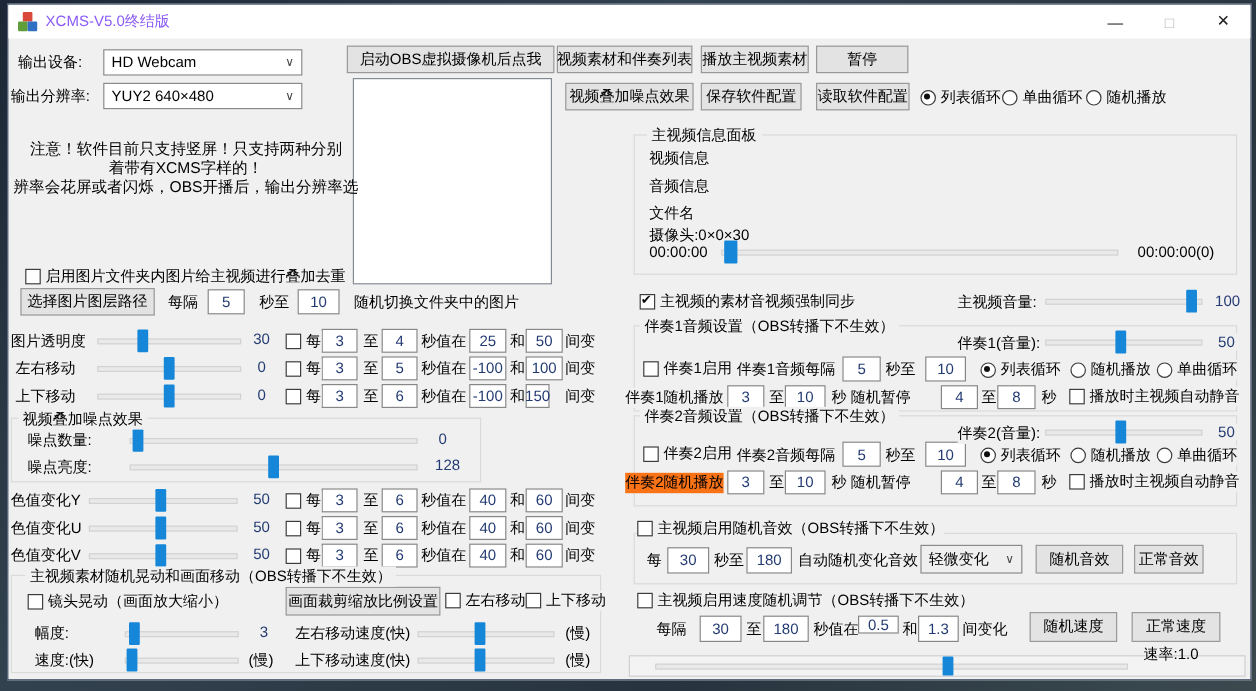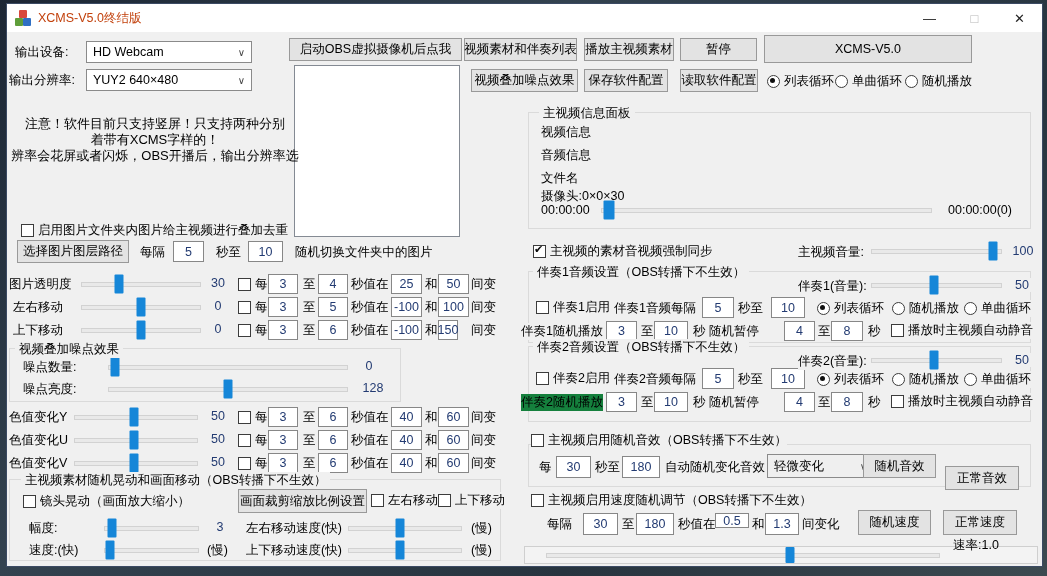--- a/index.html
+++ b/index.html
@@ -7,21 +7,21 @@
        background:linear-gradient(135deg,#1c2634 0%,#33424f 35%,#27343f 70%,#3c4a50 100%);
        font-family:"Liberation Sans","DejaVu Sans",sans-serif;}
   .window{position:absolute;left:6px;top:3px;width:1035px;height:562px;background:#f0f0f0;
           border:1px solid #3b4a63;box-sizing:content-box;}
   .titlebar{height:28px;background:#ffffff;display:flex;align-items:center;padding-left:8px;}
   .app-icon{width:16px;height:16px;position:relative;margin-right:7px;flex:none;}
   .app-icon i{position:absolute;width:8px;height:8px;border-radius:1px;}
   .app-icon .c1{left:4px;top:0;background:#d9483b;}
   .app-icon .c2{left:0;top:8px;background:#5f9e3a;}
   .app-icon .c3{left:8px;top:8px;background:#2f6fc4;}
-  .title{font-size:12.5px;color:#c2410c;}
+  .title{font-size:12.5px;color:#8b5cf6;}
   .wbtns{margin-left:auto;display:flex;height:100%;}
   .wbtn{width:45px;display:flex;align-items:center;justify-content:center;font-size:13px;color:#222;}
   .wbtn.max{color:#b8b8b8;}
   .content{position:absolute;left:0;top:28px;width:1035px;height:534px;font-size:12.5px;color:#000;}
   .lbl{position:absolute;white-space:nowrap;}
   .val{position:absolute;color:#233b72;text-align:center;white-space:nowrap;}
   .btn{position:absolute;background:#e3e3e3;border:1px solid #999;display:flex;align-items:center;
        justify-content:center;font-size:12.5px;white-space:nowrap;box-sizing:border-box;cursor:default;}
   .inp{position:absolute;background:#fff;border:1px solid #878787;display:flex;align-items:center;
        justify-content:center;color:#233b72;box-sizing:border-box;font-size:12.5px;}
@@ -81,21 +81,20 @@
 
     <div class="notice" style="left:4px;top:84px;width:288px">
       <div>注意！软件目前只支持竖屏！只支持两种分别</div>
       <div>着带有XCMS字样的！</div>
       <div>辨率会花屏或者闪烁，OBS开播后，输出分辨率选</div>
     </div>
 
     <div class="btn" style="left:457px;top:6px;width:113px;height:23px">视频素材和伴奏列表</div>
     <div class="btn" style="left:577px;top:6px;width:90px;height:23px">播放主视频素材</div>
     <div class="btn" style="left:673px;top:6px;width:77px;height:23px">暂停</div>
-    <div class="btn" style="left:757px;top:3px;width:208px;height:28px">XCMS-V5.0</div>
     <div class="btn" style="left:464px;top:37px;width:107px;height:23px">视频叠加噪点效果</div>
     <div class="btn" style="left:577px;top:37px;width:84px;height:23px">保存软件配置</div>
     <div class="btn" style="left:673px;top:37px;width:78px;height:23px">读取软件配置</div>
     <span class="cbi" style="left:760px;top:41px">
       <span class="rad on"></span>
       <span>列表循环</span>
     </span>
     <span class="cbi" style="left:828px;top:41px">
       <span class="rad"></span>
       <span>单曲循环</span>
@@ -372,21 +371,21 @@
         <span>列表循环</span>
       </span>
     <span class="cbi" style="left:885px;top:339px">
         <span class="rad"></span>
         <span>随机播放</span>
       </span>
     <span class="cbi" style="left:957px;top:339px">
         <span class="rad"></span>
         <span>单曲循环</span>
       </span>
-    <span class="lbl" style="left:514px;top:362px;background:#15803d;z-index:3">伴奏2随机播放</span>
+    <span class="lbl" style="left:514px;top:362px;background:#f97316;z-index:3">伴奏2随机播放</span>
     <div class="inp" style="left:599px;top:360px;width:31px;height:20px">3</div>
     <span class="lbl" style="left:634px;top:362px">至</span>
     <div class="inp" style="left:647px;top:360px;width:34px;height:20px">10</div>
     <span class="lbl" style="left:686px;top:362px">秒 随机暂停</span>
     <div class="inp" style="left:777px;top:360px;width:31px;height:20px">4</div>
     <span class="lbl" style="left:811px;top:362px">至</span>
     <div class="inp" style="left:824px;top:360px;width:32px;height:20px">8</div>
     <span class="lbl" style="left:861px;top:362px">秒</span>
     <span class="cbi" style="left:884px;top:361px">
         <span class="cbx"></span>
@@ -396,26 +395,26 @@
     <div class="group" style="left:521px;top:412px;width:503px;height:43px"></div>
     <span class="cbi" style="left:524px;top:400px">
         <span class="cbx"></span>
         <span>主视频启用随机音效（OBS转播下不生效）</span>
       </span>
     <span class="lbl" style="left:532px;top:427px">每</span>
     <div class="inp" style="left:549px;top:424px;width:35px;height:22px">30</div>
     <span class="lbl" style="left:588px;top:427px">秒至</span>
     <div class="inp" style="left:615px;top:424px;width:38px;height:22px">180</div>
     <span class="lbl" style="left:658px;top:427px">自动随机变化音效</span>
-    <div class="combo gray" style="left:760px;top:422px;width:107px;height:24px">
+    <div class="combo gray" style="left:760px;top:422px;width:85px;height:24px">
       <span>轻微变化</span>
       <span class="chev">∨</span>
     </div>
     <div class="btn" style="left:856px;top:422px;width:73px;height:24px">随机音效</div>
-    <div class="btn" style="left:938px;top:434px;width:74px;height:24px">正常音效</div>
+    <div class="btn" style="left:938px;top:422px;width:58px;height:24px">正常音效</div>
 
     <span class="cbi" style="left:524px;top:460px">
         <span class="cbx"></span>
         <span>主视频启用速度随机调节（OBS转播下不生效）</span>
       </span>
     <span class="lbl" style="left:540px;top:484px">每隔</span>
     <div class="inp" style="left:576px;top:481px;width:35px;height:22px">30</div>
     <span class="lbl" style="left:615px;top:484px">至</span>
     <div class="inp" style="left:629px;top:481px;width:38px;height:22px">180</div>
     <span class="lbl" style="left:671px;top:484px">秒值在</span>

